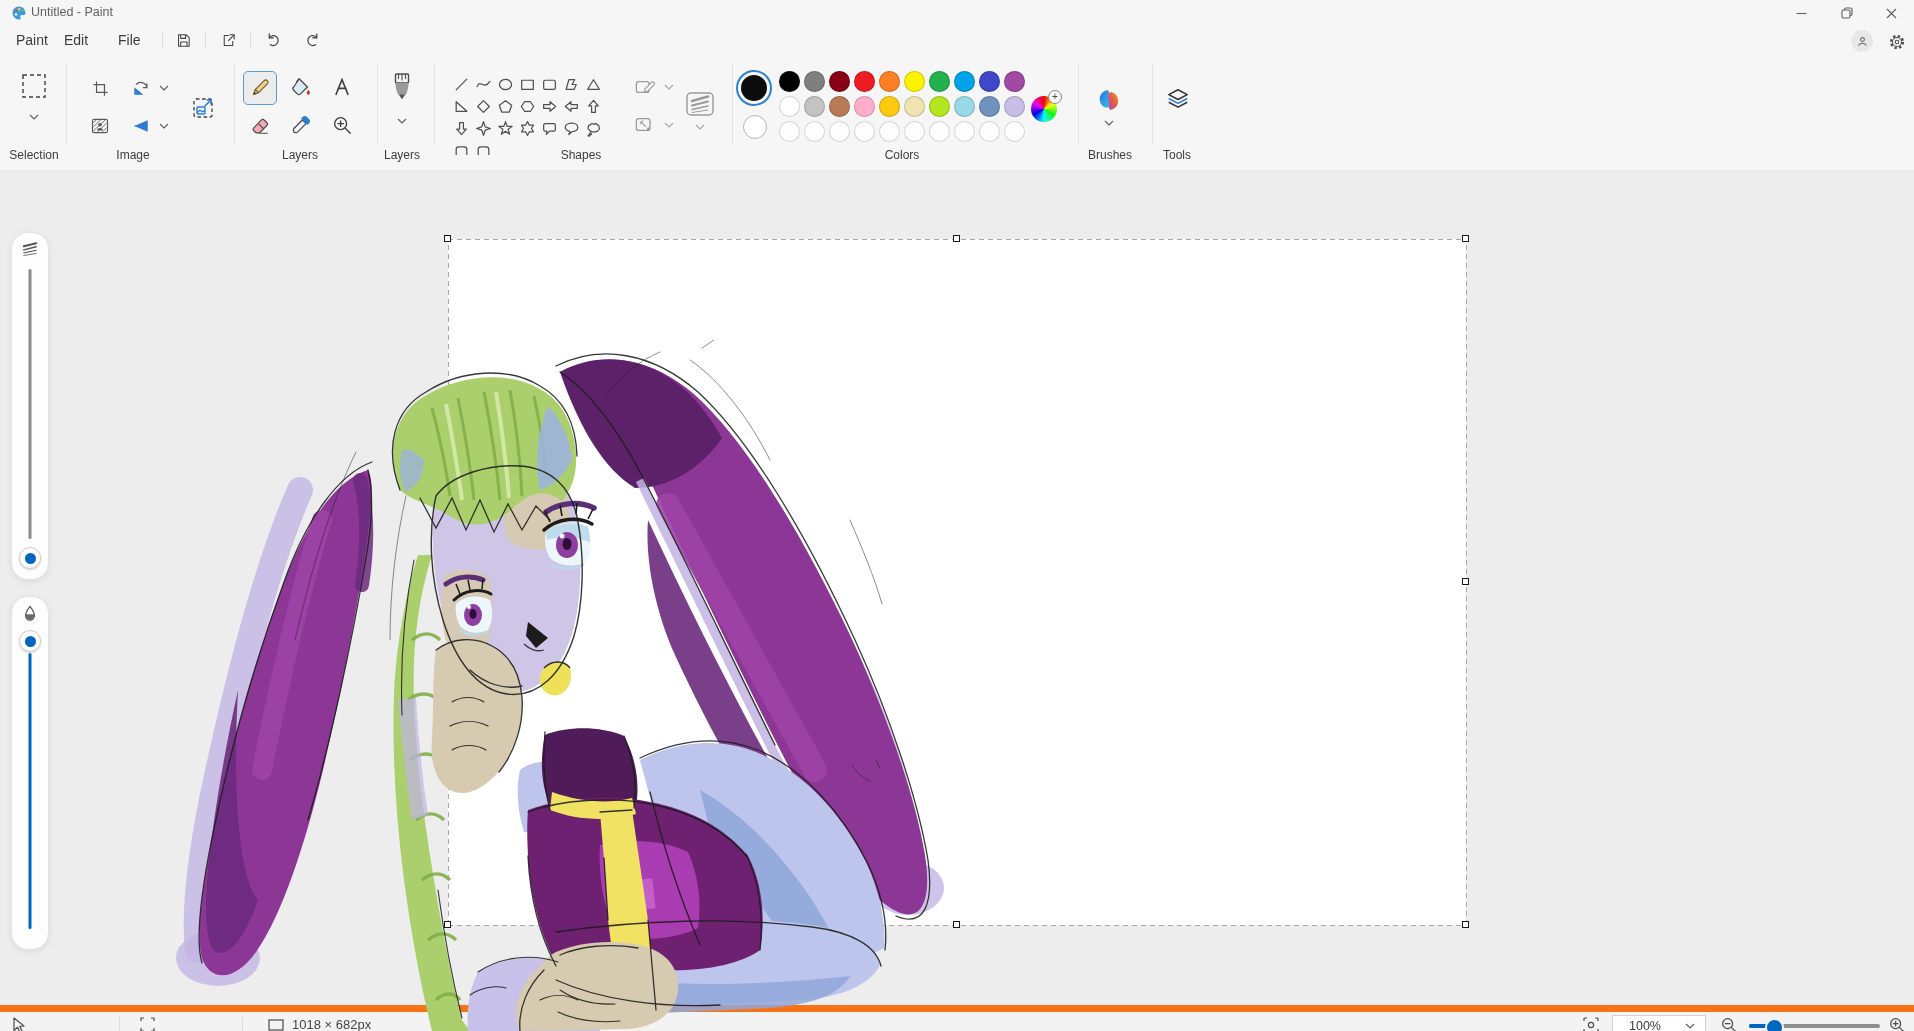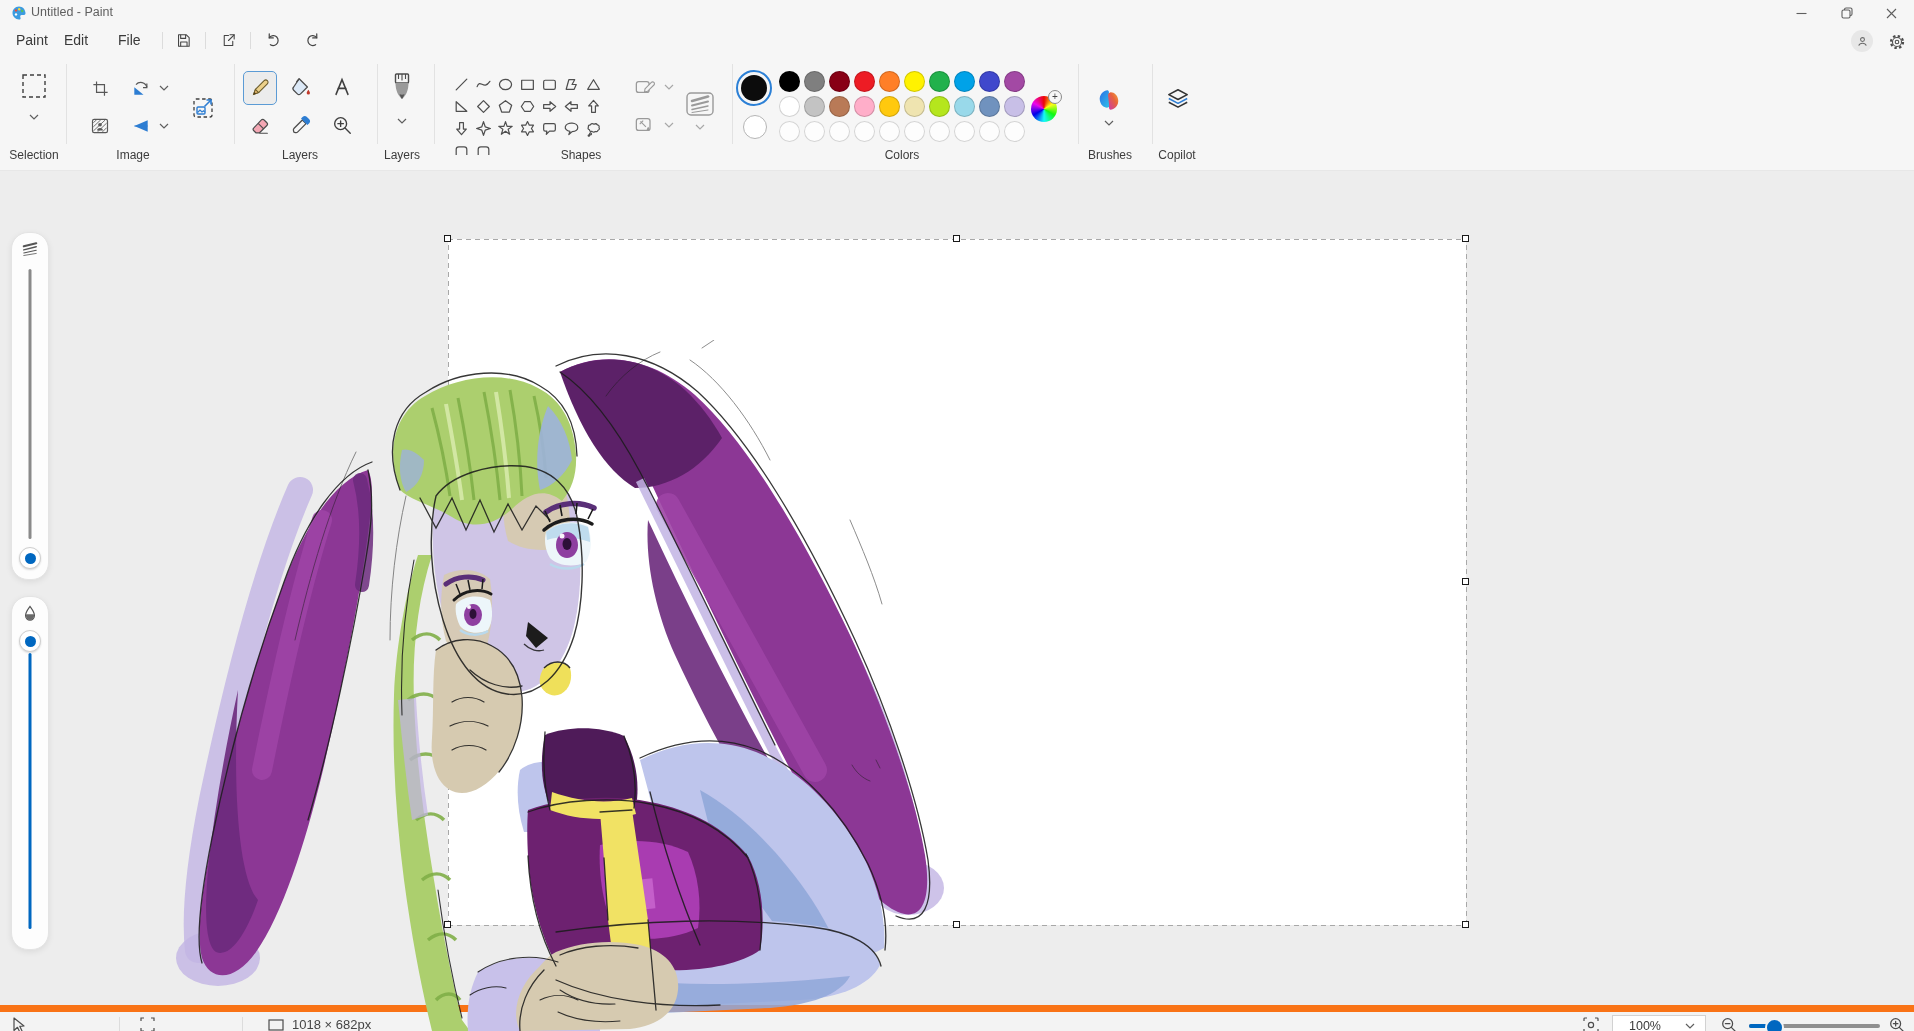--- a/index.html
+++ b/index.html
@@ -501,21 +501,21 @@
     <div class="glabel" style="left:1110px">Brushes</div>
     <div class="rsep" style="left:1152px"></div>
 
     <div class="icbtn" style="left:1162px;top:29px;width:32px;height:32px">
       <svg width="26" height="26" viewBox="0 0 24 24" fill="none" stroke-linejoin="round">
         <path d="M12,3.5 L20.5,8 L12,12.5 L3.5,8 Z" stroke="#333" stroke-width="1.4"></path>
         <path d="M3.5,11.5 L12,16 L20.5,11.5" stroke="#2d7dd2" stroke-width="1.4"></path>
         <path d="M3.5,15 L12,19.5 L20.5,15" stroke="#333" stroke-width="1.4"></path>
       </svg>
     </div>
-    <div class="glabel" style="left:1177px">Copilot</div>
+    <div class="glabel" style="left:1177px">Tools</div>
   </div>
 
   <div id="workspace">
     <div id="canvas"></div>
 
     <div class="dash-h" style="left:448px;top:68px;width:1018px"></div>
     <div class="dash-h" style="left:448px;top:754px;width:1018px"></div>
     <div class="dash-v" style="left:448px;top:68px;height:686px"></div>
     <div class="dash-v" style="left:1466px;top:68px;height:686px"></div>
 

